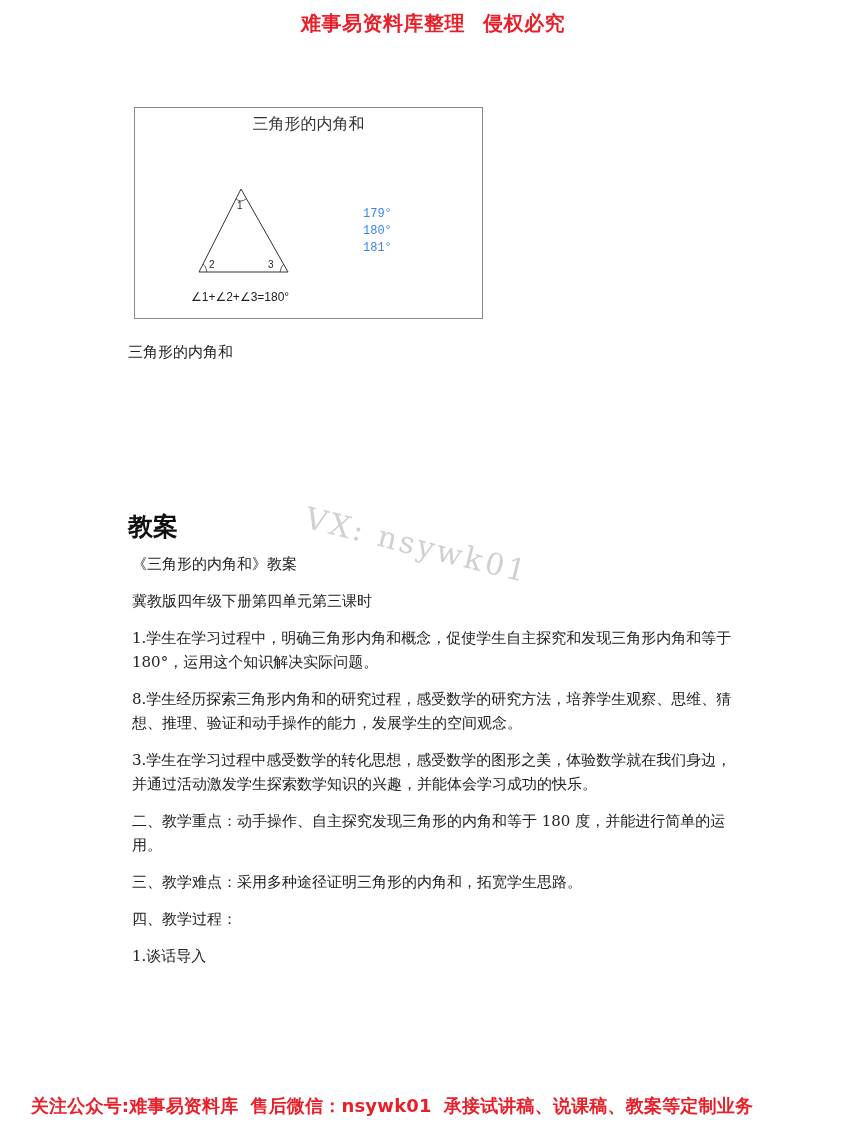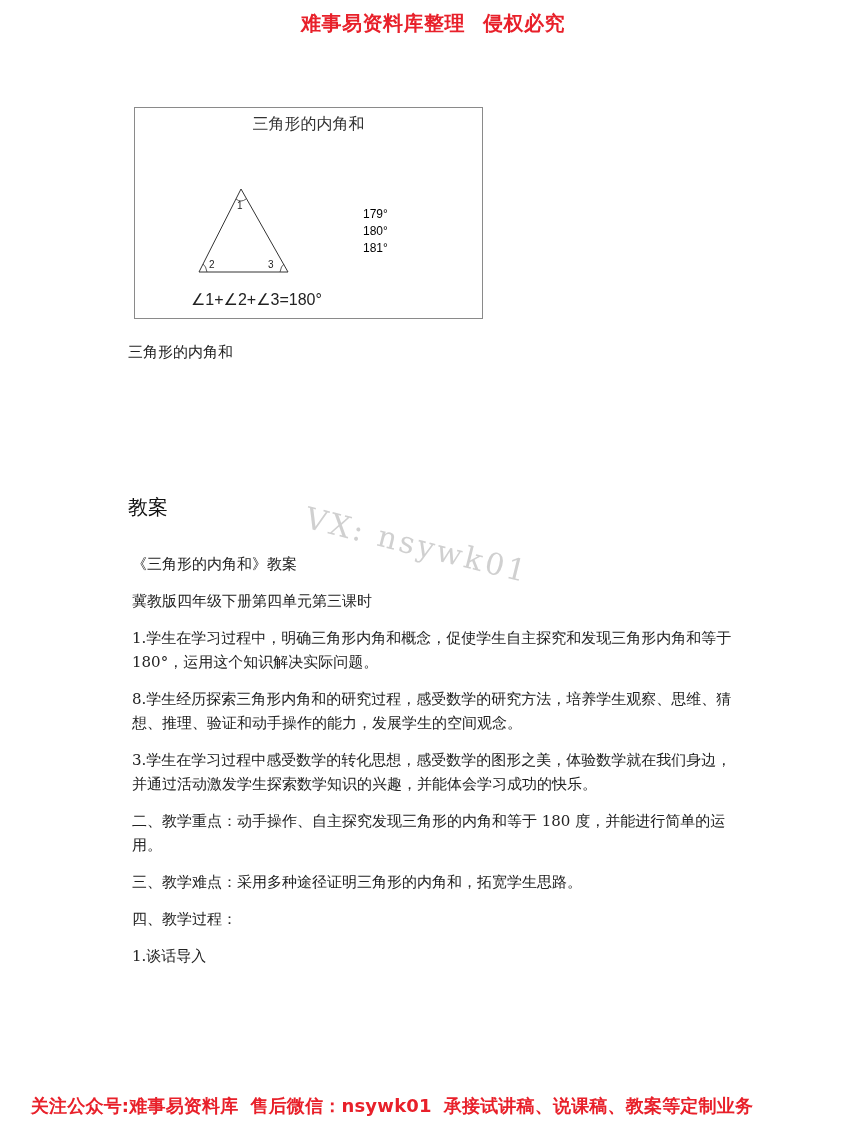--- a/index.html
+++ b/index.html
@@ -15,33 +15,33 @@
   .slide {
     position: absolute; left: 134px; top: 107px; width: 347px; height: 210px;
     border: 1px solid #8a8a8a; background: #fff;
   }
   .slide-title {
     position: absolute; top: 6px; left: 0; width: 100%; text-align: center;
     font-family: "DejaVu Serif", "Liberation Serif", serif; font-size: 16px; color: #333;
   }
   .slide svg { position: absolute; left: 0; top: 0; }
   .angle-values {
-    position: absolute; left: 228px; top: 98px; font-family: Liberation Sans, sans-serif;
-    font-size: 12px; line-height: 17px; color: #000000;
+    position: absolute; left: 228px; top: 98px; font-family: Liberation Mono, monospace;
+    font-size: 12px; line-height: 17px; color: #3b82f6;
   }
   .equation {
     position: absolute; left: 56px; top: 182px; font-family: "Liberation Sans", sans-serif;
-    font-size: 16px; color: #222;
+    font-size: 12px; color: #222;
   }
   .caption {
     position: absolute; left: 128px; top: 343px; font-size: 15px;
     font-family: "DejaVu Serif", "Liberation Serif", serif; color: #222;
   }
   .section-heading {
-    position: absolute; left: 128px; top: 494px; font-size: 20px; font-weight: normal; color: #111;
+    position: absolute; left: 128px; top: 510px; font-size: 25px; font-weight: bold; color: #111;
   }
   .watermark {
     position: absolute; left: 310px; top: 500px; font-family: "DejaVu Serif", "Liberation Serif", serif;
     font-size: 30px; color: #c8c8c8; transform: rotate(14deg); transform-origin: left top;
     letter-spacing: 3px; opacity: 0.85;
   }
   .doc-body {
     position: absolute; left: 128px; top: 548px; width: 620px;
     font-family: "DejaVu Serif", "Liberation Serif", serif; font-size: 15px; color: #222;
   }

